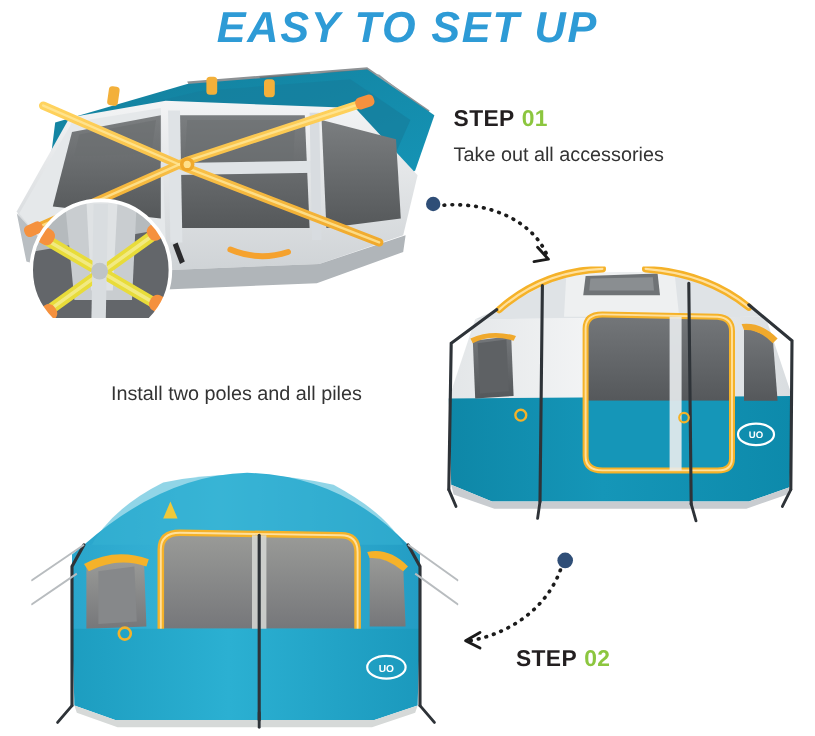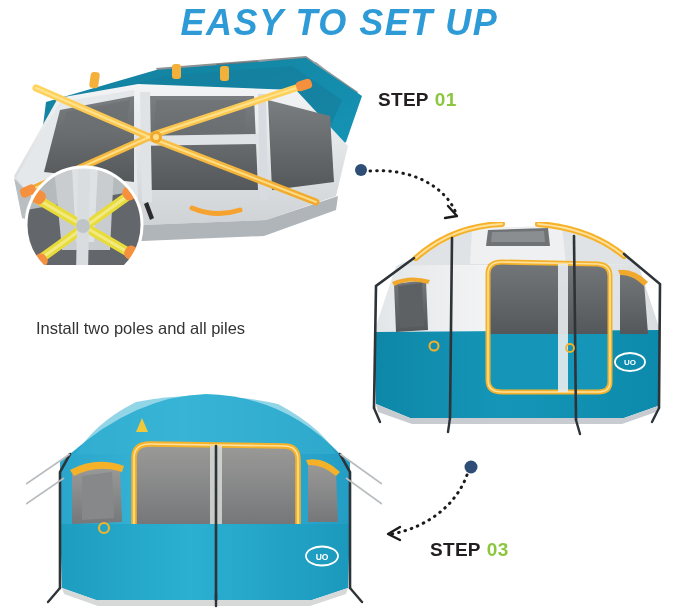--- a/index.html
+++ b/index.html
@@ -22,21 +22,21 @@
   .step .hdr{
     font-size:19px;font-weight:bold;color:#231f20;
     letter-spacing:.3px;white-space:nowrap;line-height:1.1;
   }
   .step .hdr .num{color:#8cc63f;margin-left:6px;}
   .step .desc{
     font-size:16.5px;color:#333333;white-space:nowrap;margin-top:9px;line-height:1.2;
   }
   #step-01{left:378px;top:90px;text-align:left;}
   #step-02{left:36px;top:310px;width:322px;text-align:right;}
-  #step-02 .desc{text-align:left;}
+  #step-02 .desc{text-align:center;}
   #step-03{left:430px;top:540px;text-align:left;}
 
   
   .arrow{position:absolute;overflow:visible;}
   #arrow-1{left:352px;top:160px;}
   #arrow-2{left:370px;top:455px;}
 
   
   .photo{position:absolute;}
   #photo-1{left:6px;top:50px;width:362px;height:215px;}
@@ -230,20 +230,21 @@
 
       <circle cx="82" cy="124" r="4.5" fill="none" stroke="#f5b229" stroke-width="2"></circle>
       <circle cx="218" cy="126" r="4" fill="none" stroke="#f5b229" stroke-width="1.8"></circle>
     </svg>
   </div>
 
   <div class="step" id="step-01">
     <div class="hdr">
       <span>STEP</span><span class="num">01</span>
     </div>
+    <div class="desc">Take out all accessories</div>
   </div>
 
   <div class="step" id="step-02">
     <div class="desc">Install two poles and all piles</div>
   </div>
 
   <svg class="arrow" id="arrow-2" width="115" height="90" viewBox="0 0 115 90">
     <circle cx="101" cy="12" r="6.5" fill="#2f4e77"></circle>
     <path d="M97 20 C 86 50, 58 72, 22 79" stroke="#1b1b1b" stroke-width="3" fill="none" stroke-dasharray="0.6 6" stroke-linecap="round"></path>
     <path d="M30 72 L18 79 L30 85" stroke="#1b1b1b" stroke-width="2.4" fill="none" stroke-linecap="round" stroke-linejoin="round"></path>
@@ -314,17 +315,17 @@
 
       <g transform="translate(296,168)">
         <ellipse cx="0" cy="0" rx="16" ry="9.5" fill="none" stroke="#ffffff" stroke-width="1.8"></ellipse>
         <text x="0" y="3.6" font-family="Liberation Sans, sans-serif" font-size="8.5" font-weight="bold" fill="#ffffff" text-anchor="middle">UO</text>
       </g>
     </svg>
   </div>
 
   <div class="step" id="step-03">
     <div class="hdr">
-      <span>STEP</span><span class="num">03</span>
+      <span>STEP</span><span class="num">02</span>
     </div>
   </div>
 
 </div>
 
 </body></html>

